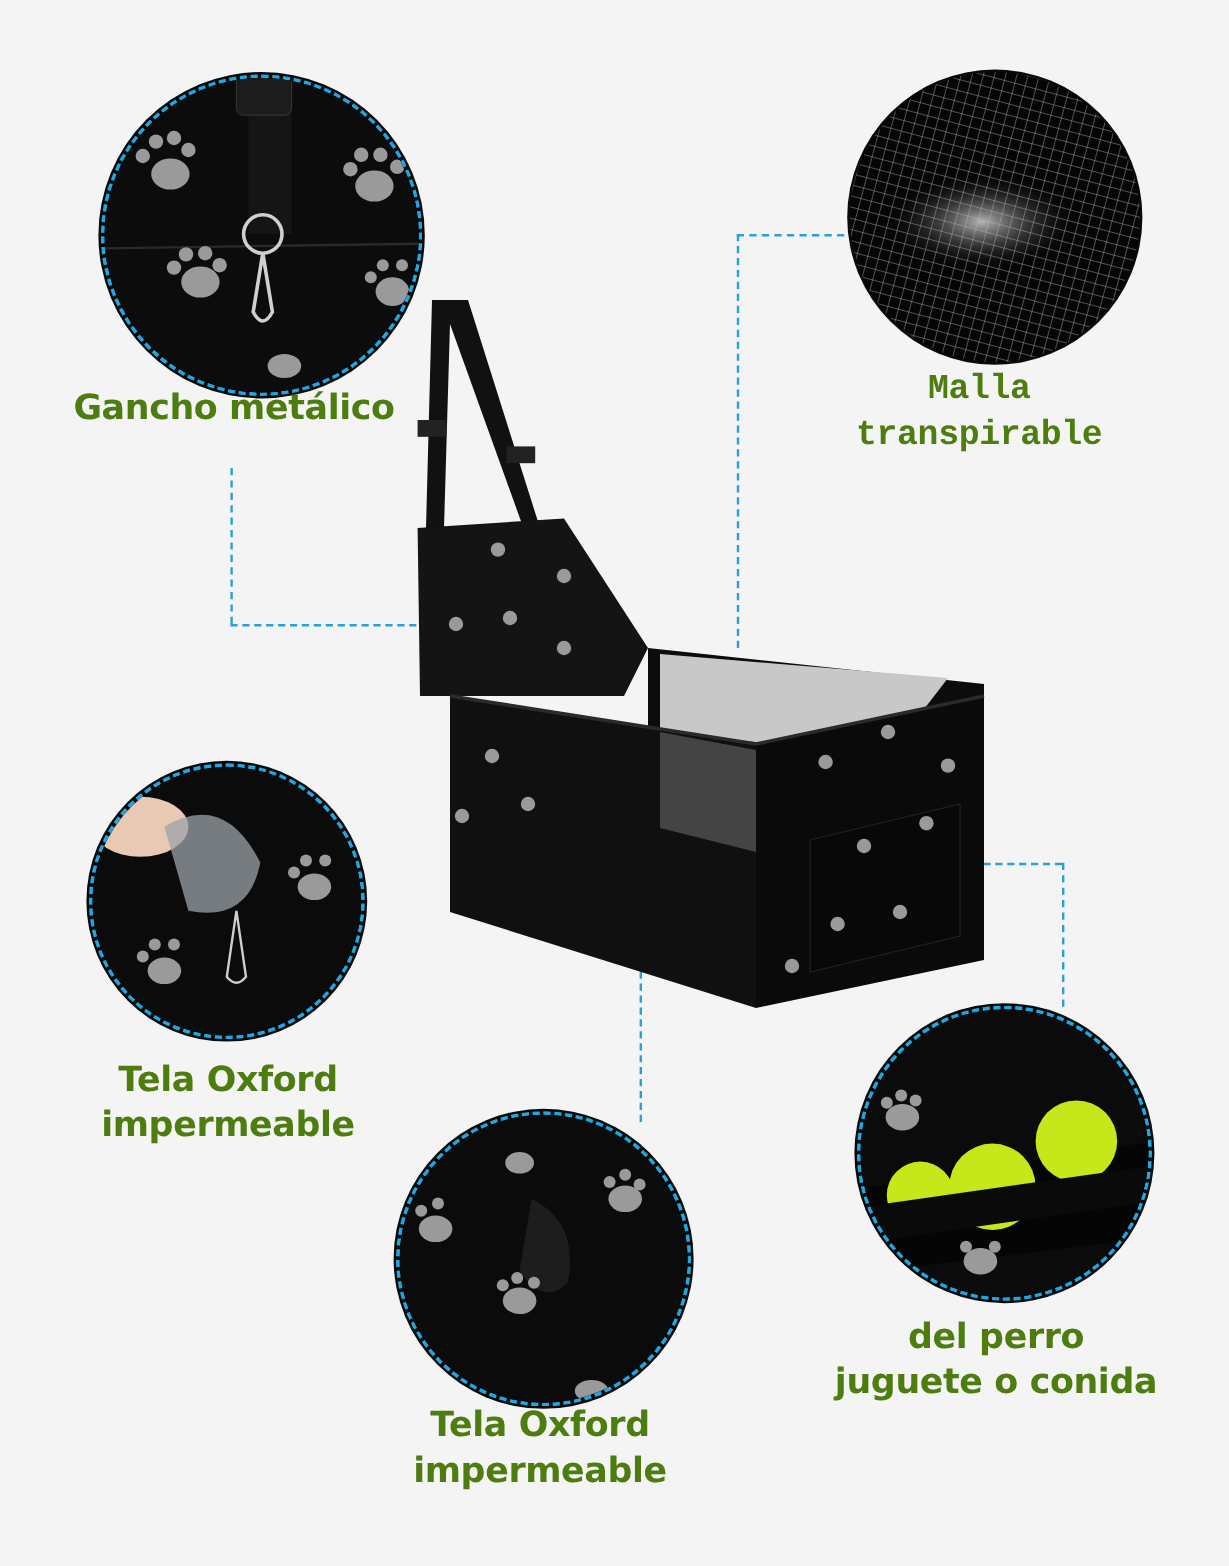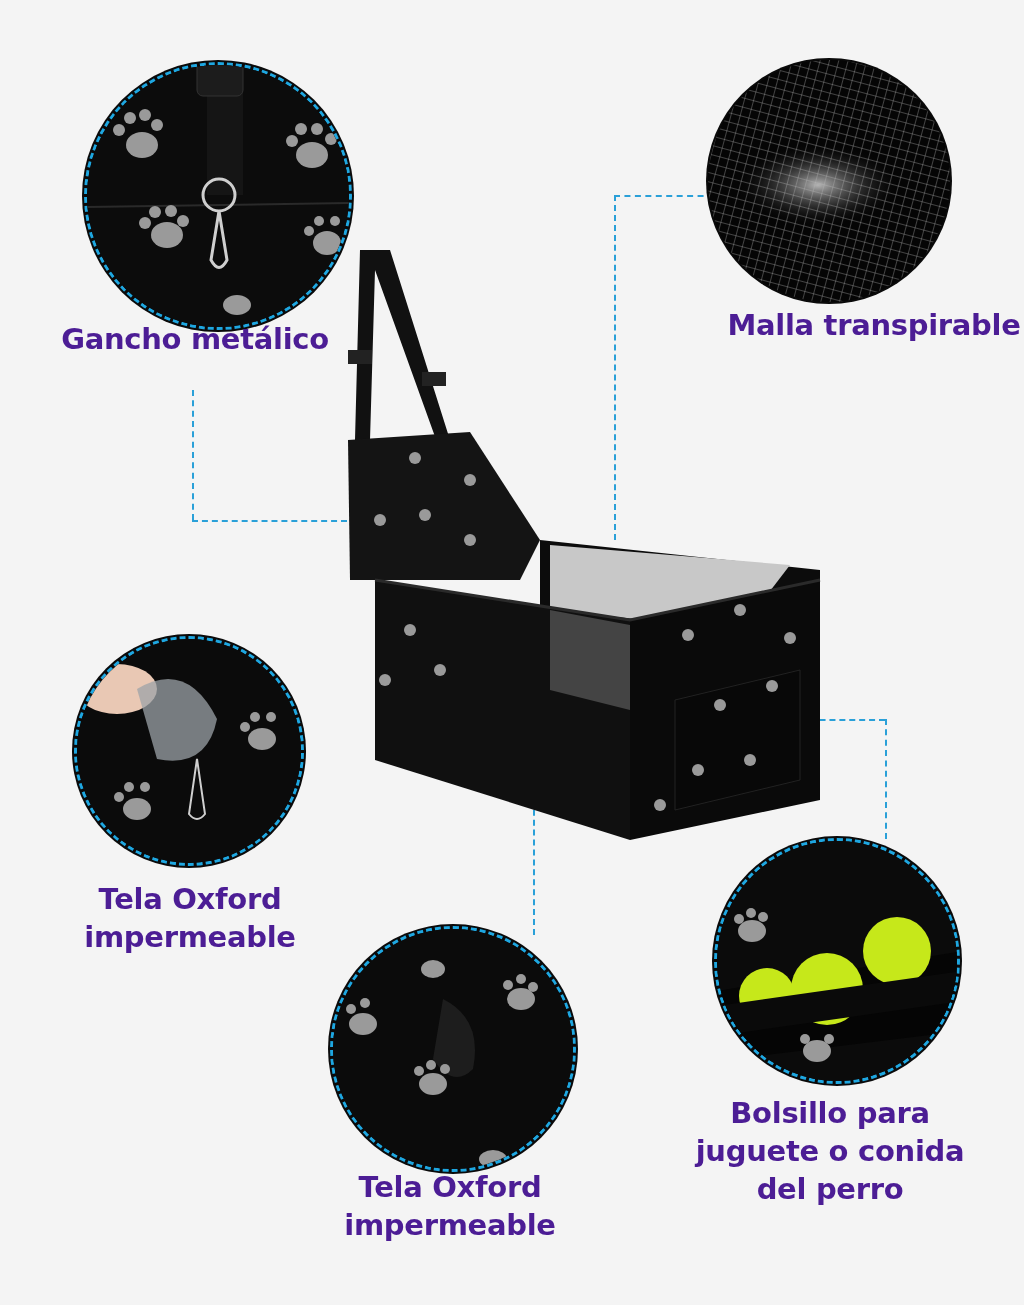--- a/index.html
+++ b/index.html
@@ -1,18 +1,18 @@
 <!DOCTYPE html>
 <html><head>
 <meta charset="utf-8">
 <style>
   html, body { margin:0; padding:0; }
   body { width:1024px; height:1305px; background:#f4f4f4; position:relative; overflow:hidden;
          font-family:"DejaVu Sans", sans-serif; }
-  .label { position:absolute; text-align:center; color:#4c1d95; font-weight:bold;
+  .label { position:absolute; text-align:center; color:#4d7c0f; font-weight:bold;
            font-size:29px; line-height:38px; letter-spacing:-0.3px; }
   .circle { position:absolute; border-radius:50%; background:#0a0a0a; overflow:hidden;
             box-shadow:0 0 0 2px #0a0a0a; }
   .circle.dashed { outline:none; border:3px dashed #1ea7e1; box-sizing:border-box; }
   .dash-v { position:absolute; width:0; border-left:2px dashed #2aa0d8; }
   .dash-h { position:absolute; height:0; border-top:2px dashed #2aa0d8; }
   svg { display:block; }
 </style>
 </head>
 <body>
@@ -73,21 +73,21 @@
       <radialGradient id="glow" cx="50%" cy="50%" r="50%">
         <stop offset="0%" stop-color="#e0e0e0"></stop>
         <stop offset="100%" stop-color="#111" stop-opacity="0"></stop>
       </radialGradient>
     </defs>
     <rect width="242" height="242" fill="#050505"></rect>
     <ellipse cx="110" cy="125" rx="80" ry="40" fill="url(#glow)" opacity="0.8"></ellipse>
     <rect width="242" height="242" fill="url(#mesh)"></rect>
   </svg>
 </div>
-<div class="label" style="left:724px; top:306px; width:300px;">
+<div class="label" style="left:666px; top:306px; width:300px;font-family:Liberation Mono, monospace;">
   <div>Malla transpirable</div>
 </div>
 
 <div style="position:absolute; left:320px; top:240px; width:510px; height:620px;">
   <svg width="510" height="620" viewBox="0 0 510 620">
 
     <path d="M40 10 L70 10 L130 200 L118 205 L55 30 L50 200 L35 200 Z" fill="#111"></path>
     <rect x="28" y="110" width="24" height="14" fill="#222"></rect>
     <rect x="102" y="132" width="24" height="14" fill="#222"></rect>
 
@@ -188,16 +188,15 @@
         <circle cx="22" cy="78" r="5"></circle>
         <circle cx="34" cy="72" r="5"></circle>
         <circle cx="46" cy="76" r="5"></circle>
       <ellipse cx="100" cy="210" rx="14" ry="11"></ellipse>
         <circle cx="88" cy="198" r="5"></circle>
         <circle cx="112" cy="198" r="5"></circle>
     </g>
   </svg>
 </div>
 <div class="label" style="left:680px; top:1094px; width:300px;">
-  <div>Bolsillo para</div>
+  <div>del perro</div>
   <div>juguete o conida</div>
-  <div>del perro</div>
 </div>
 
 </body></html>

